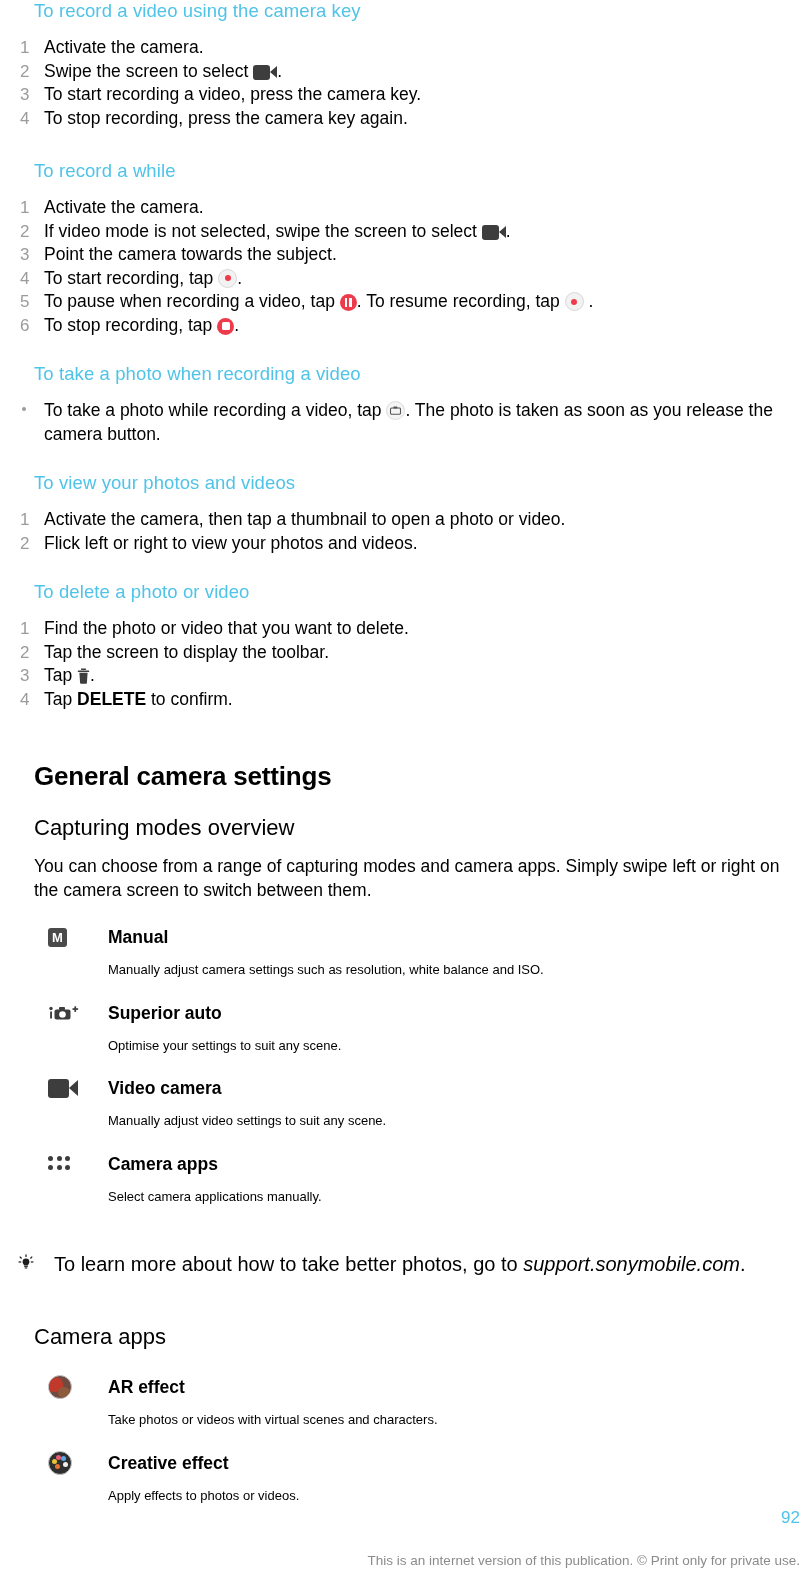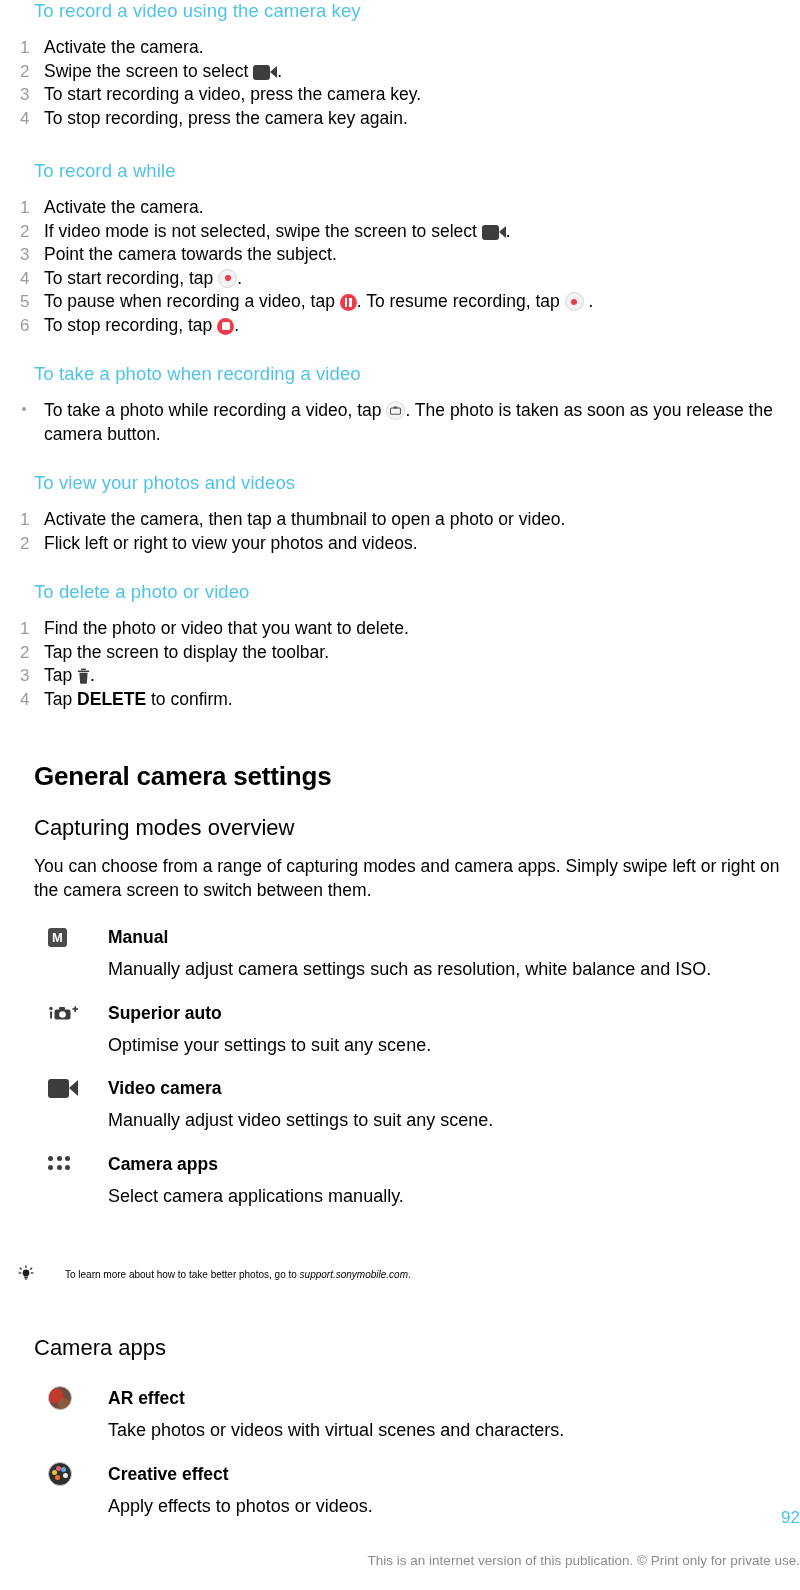--- a/index.html
+++ b/index.html
@@ -202,21 +202,21 @@
     display: flex;
     align-items: center;
   }
   .mode-title {
     font-size: 17.5px;
     font-weight: bold;
     line-height: 22px;
     margin: 0;
   }
   .mode-desc {
-    font-size: 18px;
+    font-size: 13px;
     line-height: 23.5px;
     margin: 0;
     padding-left: 98px;
   }
 
   
   .g-manual {
     width: 19px; height: 19px;
     border-radius: 3px;
     background: #4a4a4a;
@@ -292,22 +292,22 @@
     min-height: 22px;
   }
   .tip .bulb {
     position: absolute;
     left: 6px;
     top: 0px;
     width: 20px;
     height: 20px;
   }
   .tip p {
-    margin: 15px;
-    font-size: 10px;
+    margin: 4px;
+    font-size: 20px;
     line-height: 20px;
   }
   .tip em { font-style: italic; }
 
   
   .page-number {
     position: absolute;
     left: 0; right: 0;
     top: 1492px;
     text-align: right;

